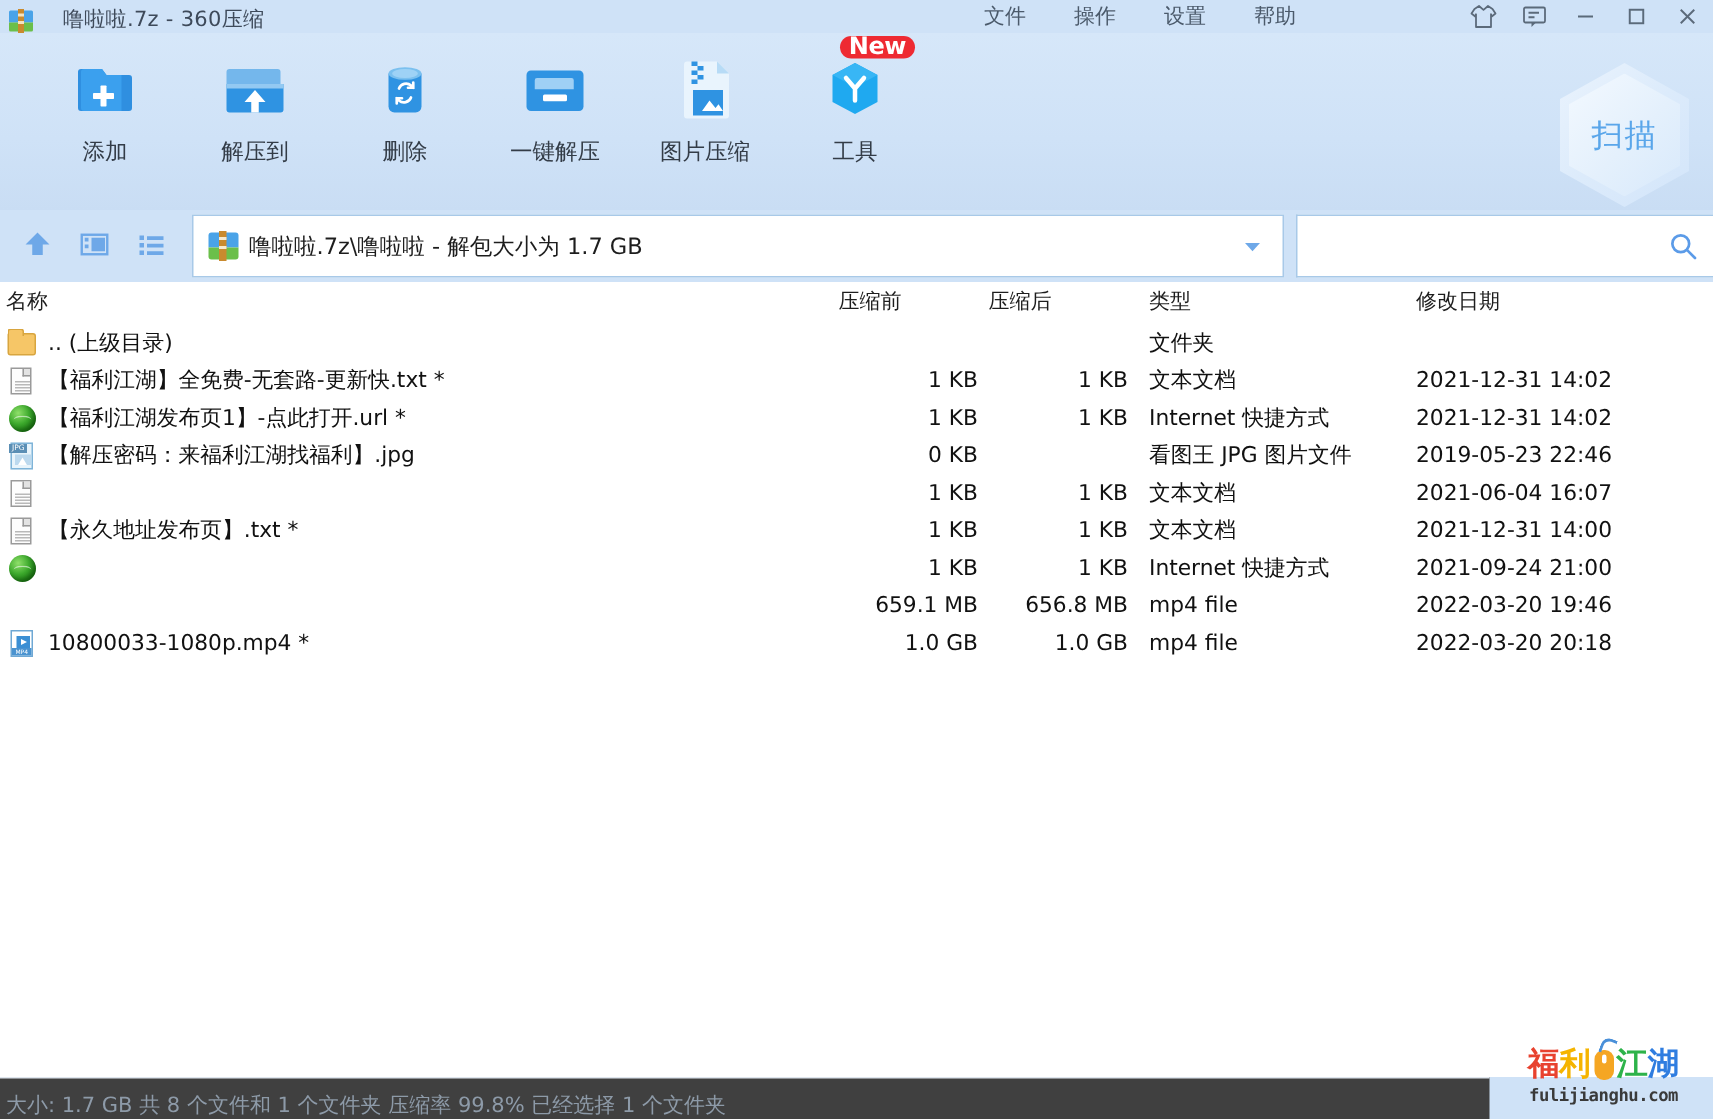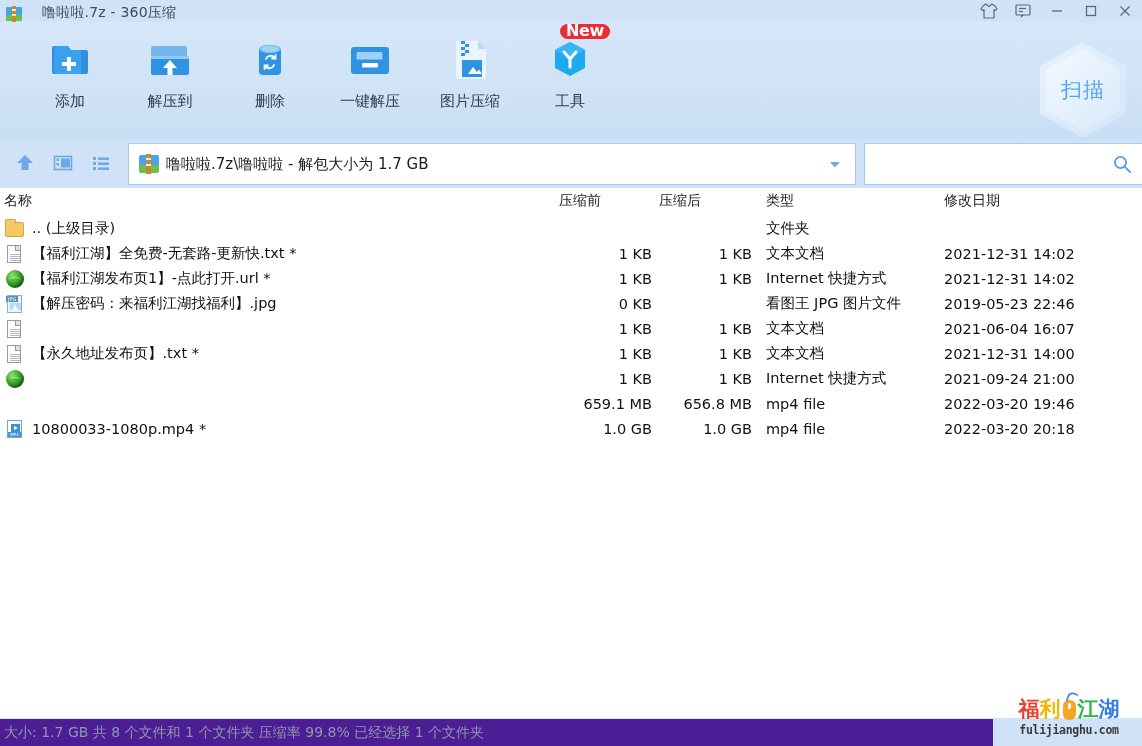--- a/index.html
+++ b/index.html
@@ -223,22 +223,22 @@
   }
   .ic-mp4 .lbl {
     position:absolute; left:0; bottom:0; width:13px; height:5px; background:#4a93d0;
     color:#fff; font-size:4px; line-height:5px; text-align:center;
     font-family:"DejaVu Sans",sans-serif;
   }
 
   
   .statusbar {
     position: absolute; left: 0; top: 718px; width: 993px; height: 28px;
-    background: #4c1d95; border-top: 1px solid #dfe6ee;
-    display: flex; align-items: center;
+    background: #404040; border-top: 1px solid #dfe6ee;
+    display: flex; align-items: flex-end;
   }
   .status-text {
     font-size: 14px; color: #8d9aa8; margin-left: 4px; white-space: nowrap;
   }
 
   
   .watermark {
     position: absolute; right: 6px; top: 694px; width: 134px; height: 48px;
     display: flex; flex-direction: column; align-items: center; justify-content: center;
     pointer-events: none;
@@ -276,20 +276,26 @@
     <div class="title-icon">
       <div class="ti-top"></div>
         <div class="ti-bot"></div>
       <div class="ti-zip"></div>
         <div class="ti-zip2"></div>
         <div class="ti-zip3"></div>
     </div>
     <div class="title-text">噜啦啦.7z - 360压缩</div>
   </div>
 
+  <div class="menubar">
+    <div class="menu-item">文件</div>
+    <div class="menu-item">操作</div>
+    <div class="menu-item">设置</div>
+    <div class="menu-item">帮助</div>
+  </div>
 
   <div class="wincontrols">
     <div class="wc-btn">
       <svg width="18" height="16" viewBox="0 0 18 16">
           <path d="M6 1 L3 3 L1 6 L3.5 8 L4 6.5 L4 15 L14 15 L14 6.5 L14.5 8 L17 6 L15 3 L12 1 L9 3.6 Z" fill="none" stroke="#5b6a7a" stroke-width="1.2" stroke-linejoin="round"></path>
         </svg>
     </div>
     <div class="wc-btn">
       <svg width="18" height="16" viewBox="0 0 18 16">
           <rect x="2" y="2" width="14" height="10" rx="1" fill="none" stroke="#5b6a7a" stroke-width="1.2"></rect>

